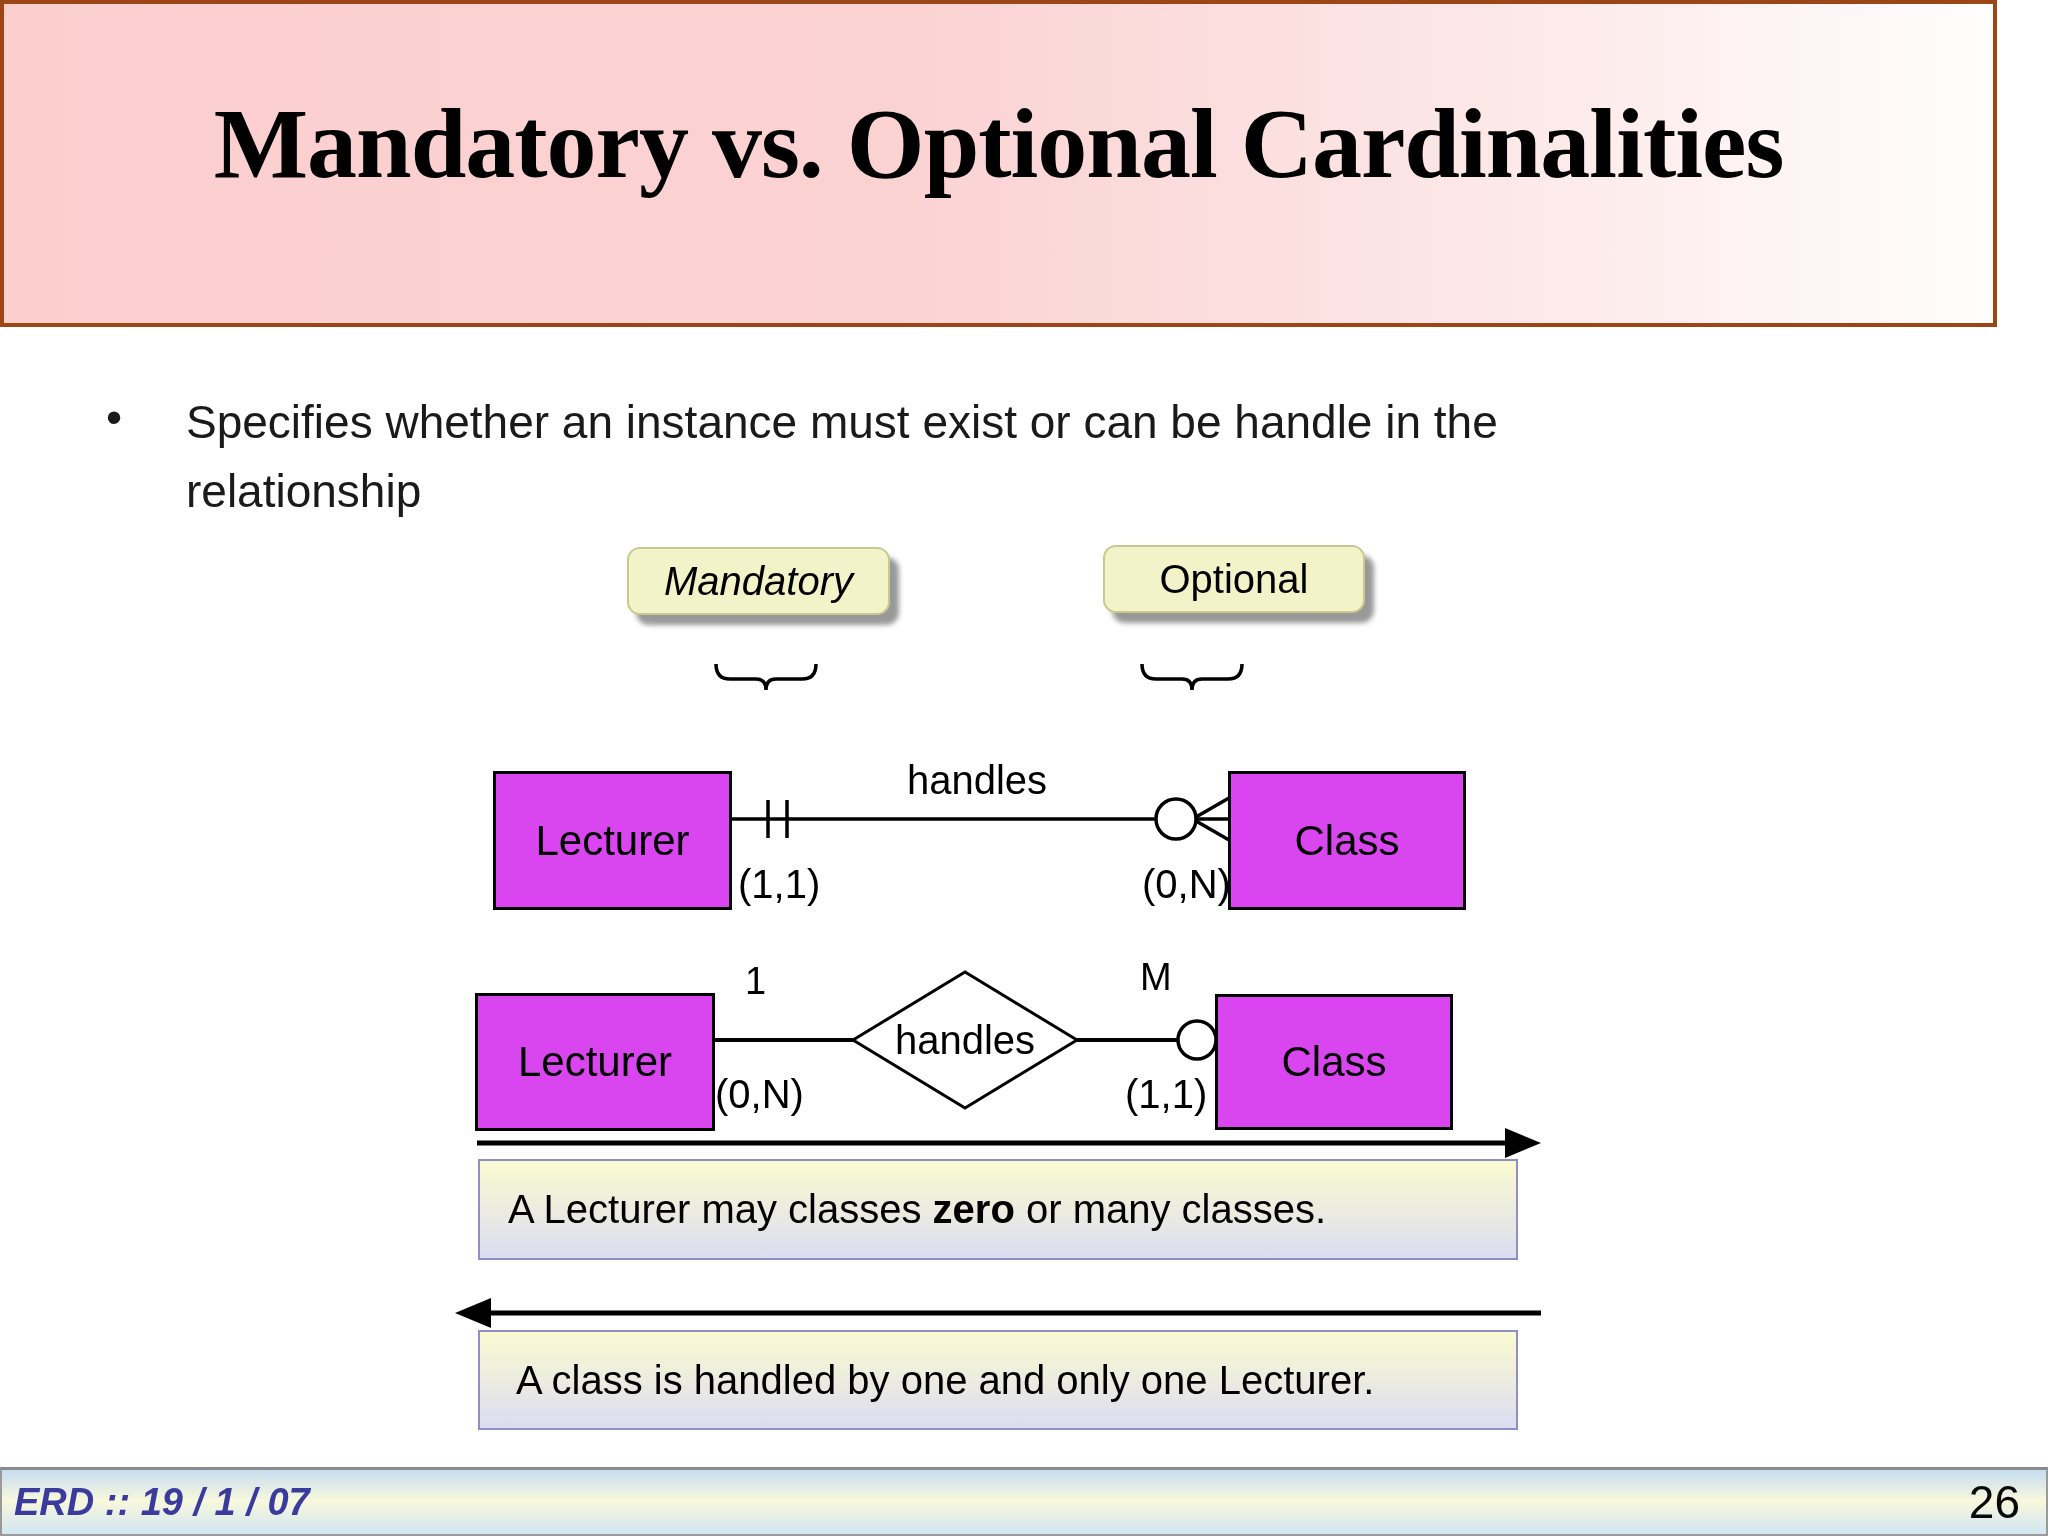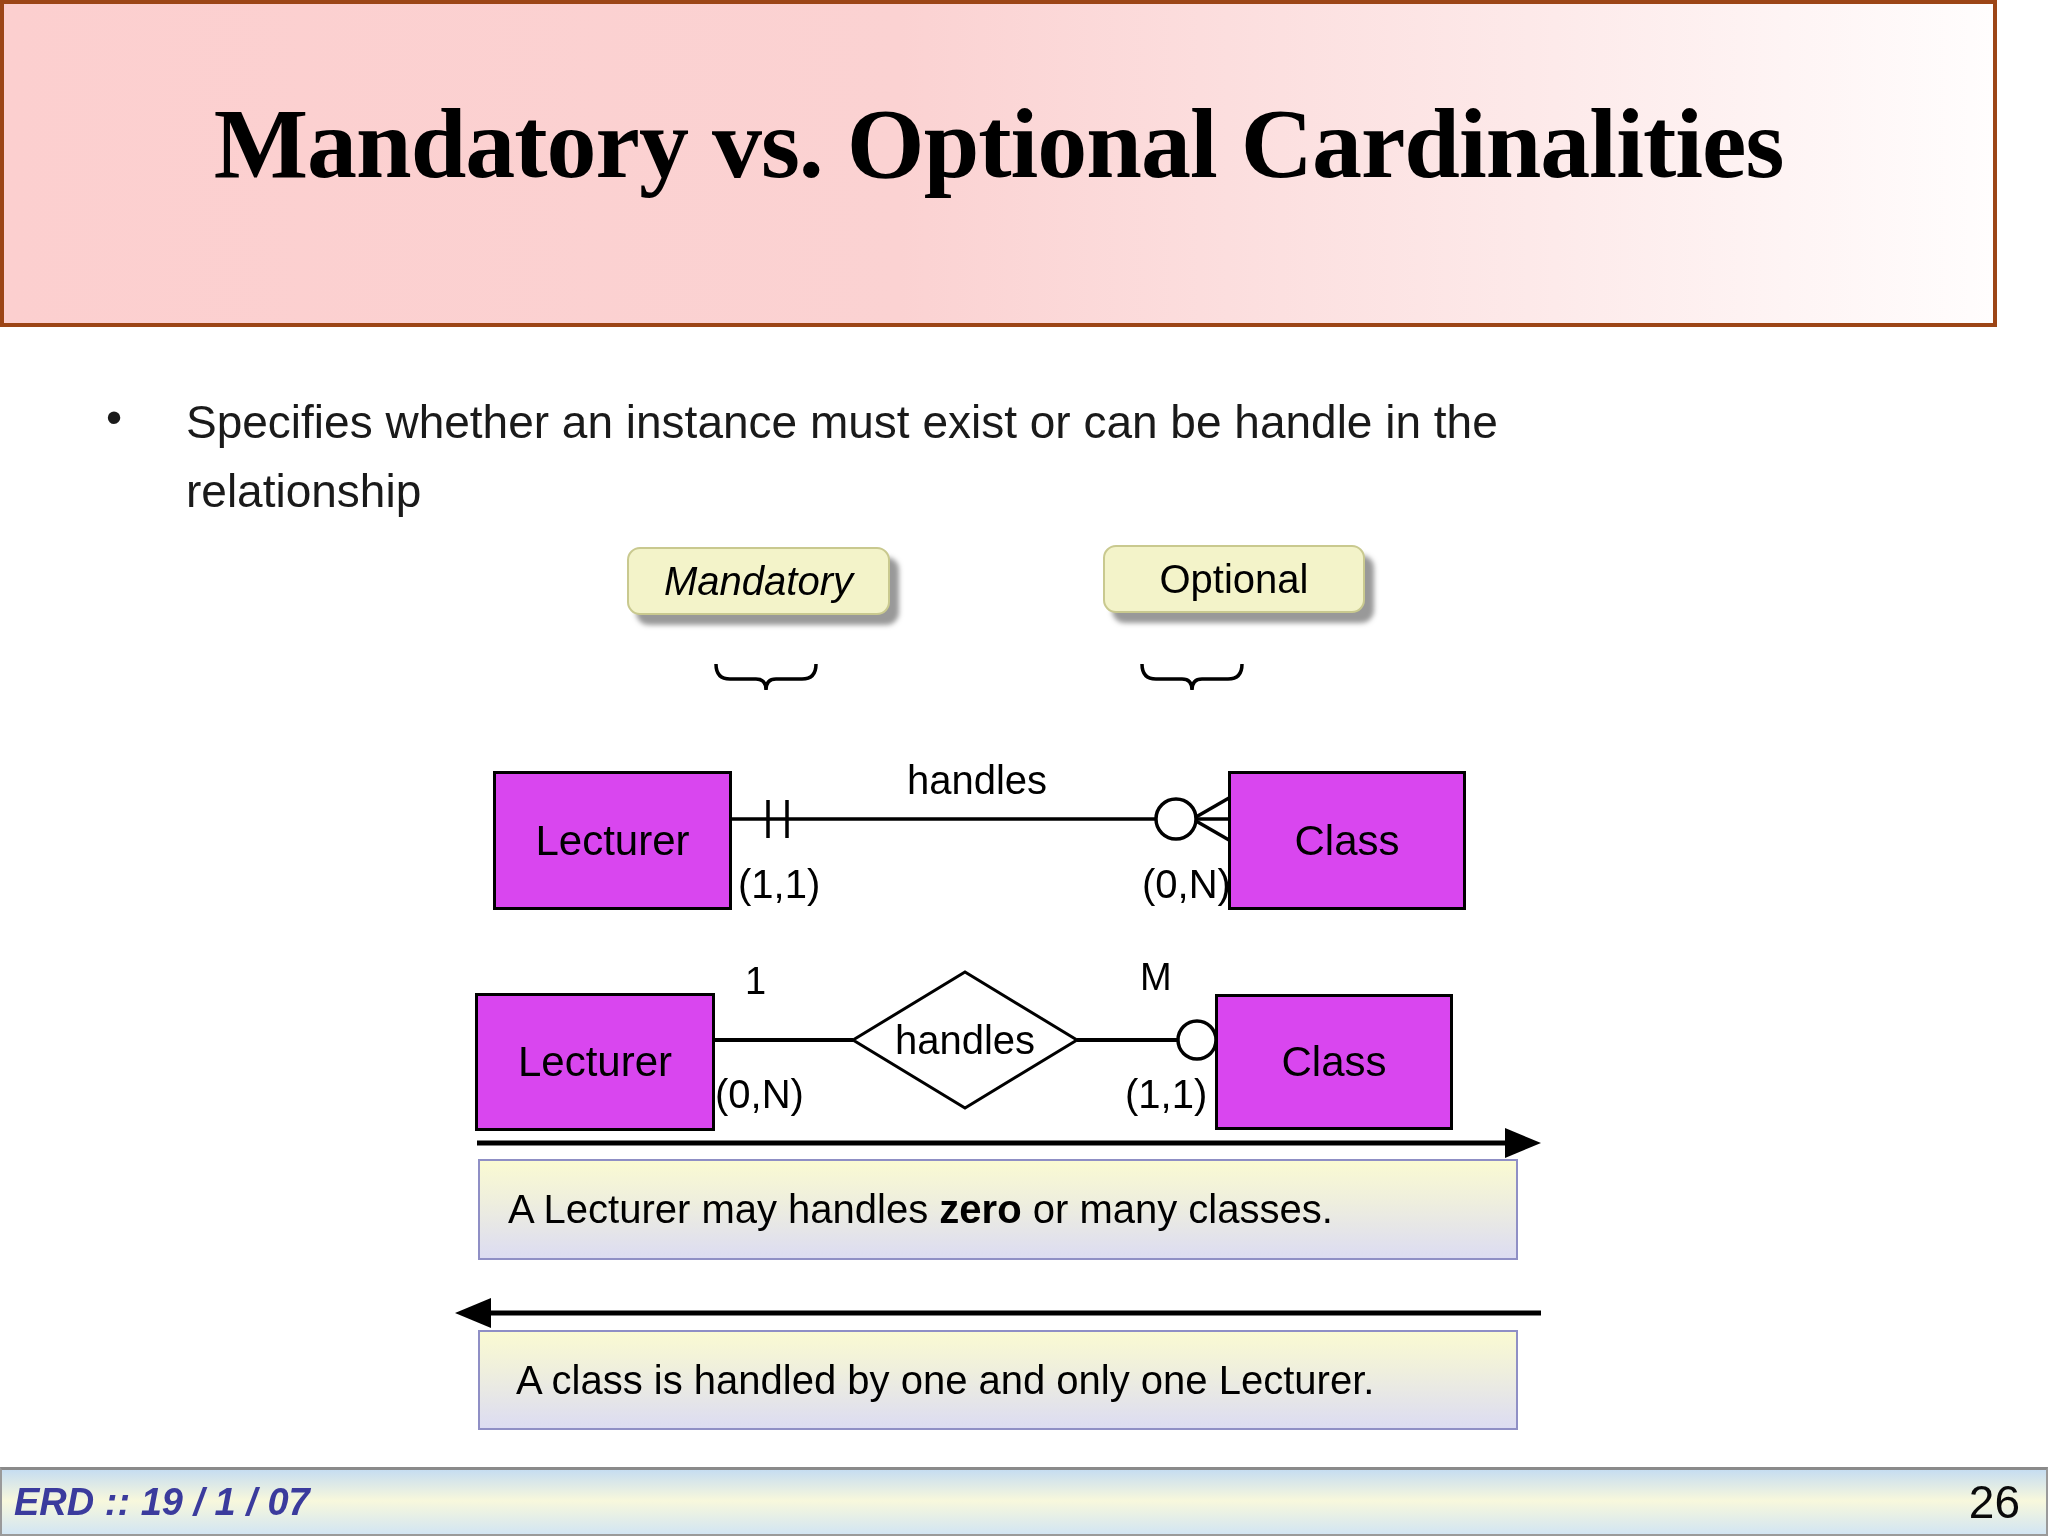--- a/index.html
+++ b/index.html
@@ -166,21 +166,21 @@
     <span>Class</span>
   </div>
   <div class="dlabel handles2">handles</div>
   <div class="dlabel one-lbl">1</div>
   <div class="dlabel m-lbl">M</div>
   <div class="dlabel card0n-2">(0,N)</div>
   <div class="dlabel card11-2">(1,1)</div>
 
   <div class="caption caption1">
     <span>
-      <span>A Lecturer may handles </span><b>zero</b><span> or many classes.</span>
+      <span>A Lecturer may classes </span><b>zero</b><span> or many classes.</span>
     </span>
   </div>
   <div class="caption caption2">
     <span>A class is handled by one and only one Lecturer.</span>
   </div>
 
   <div class="footer">
     <div class="footer-left">ERD :: 19 / 1 / 07</div>
     <div class="footer-page">26</div>
   </div>

